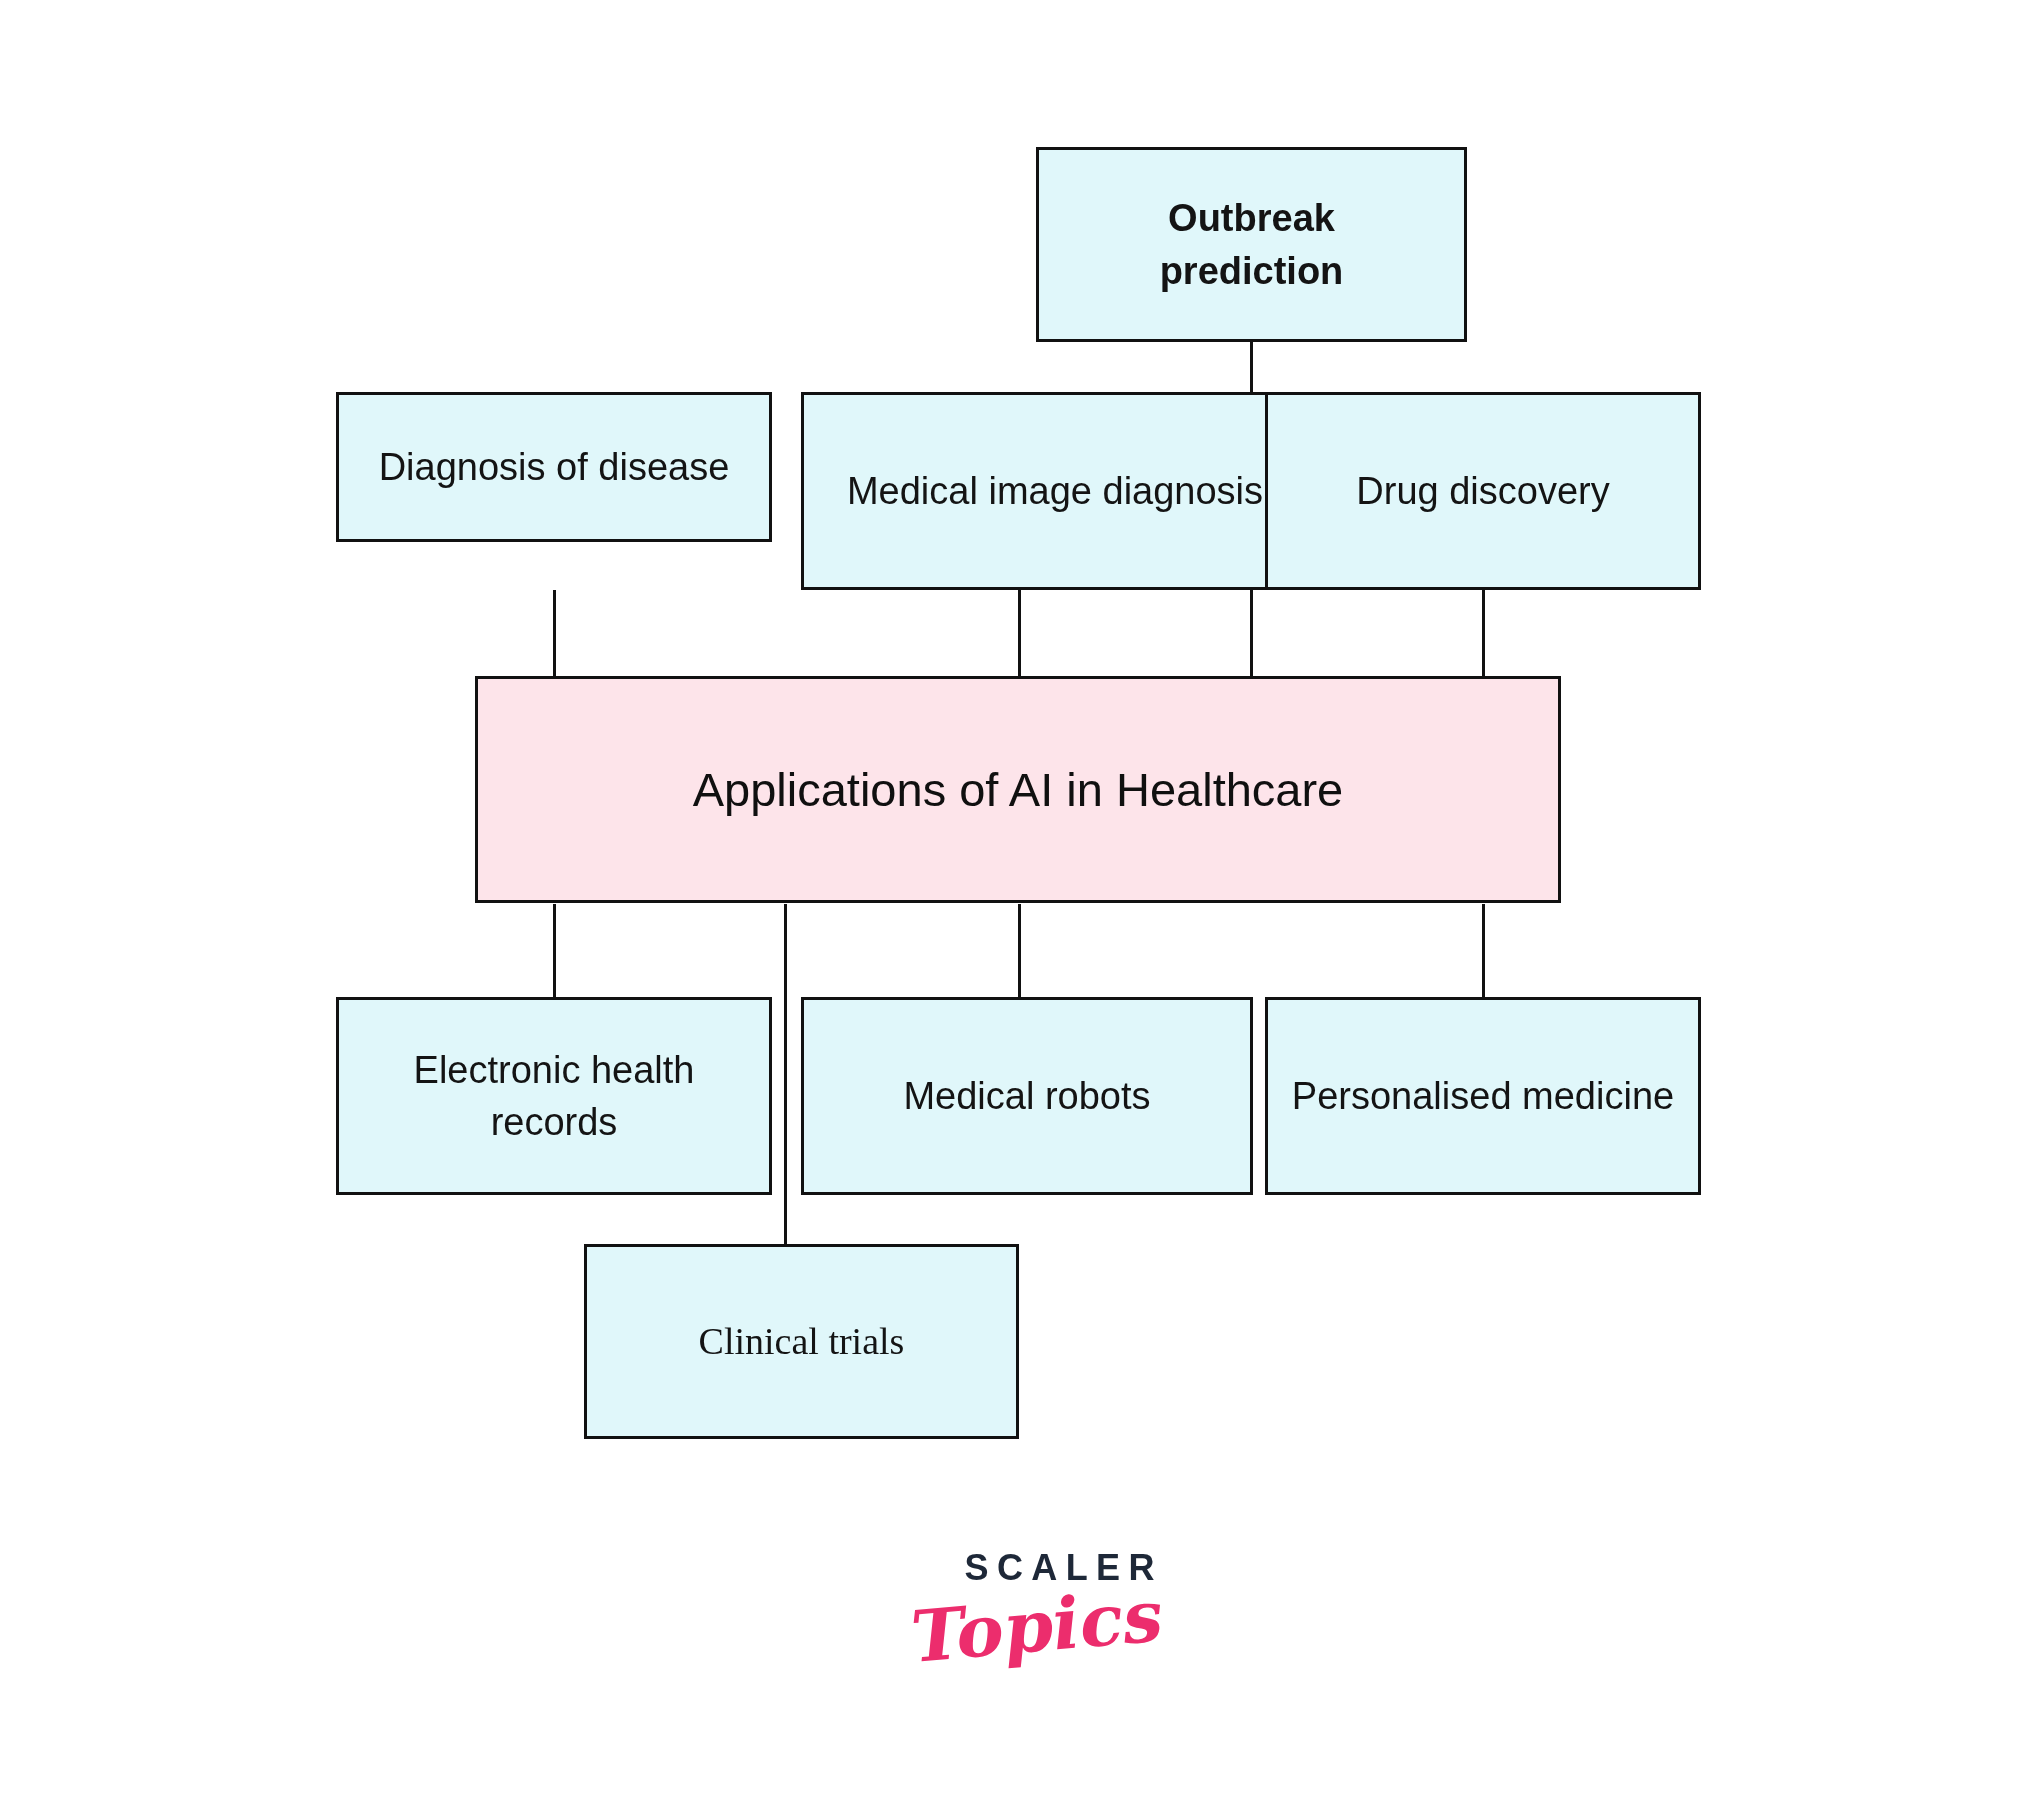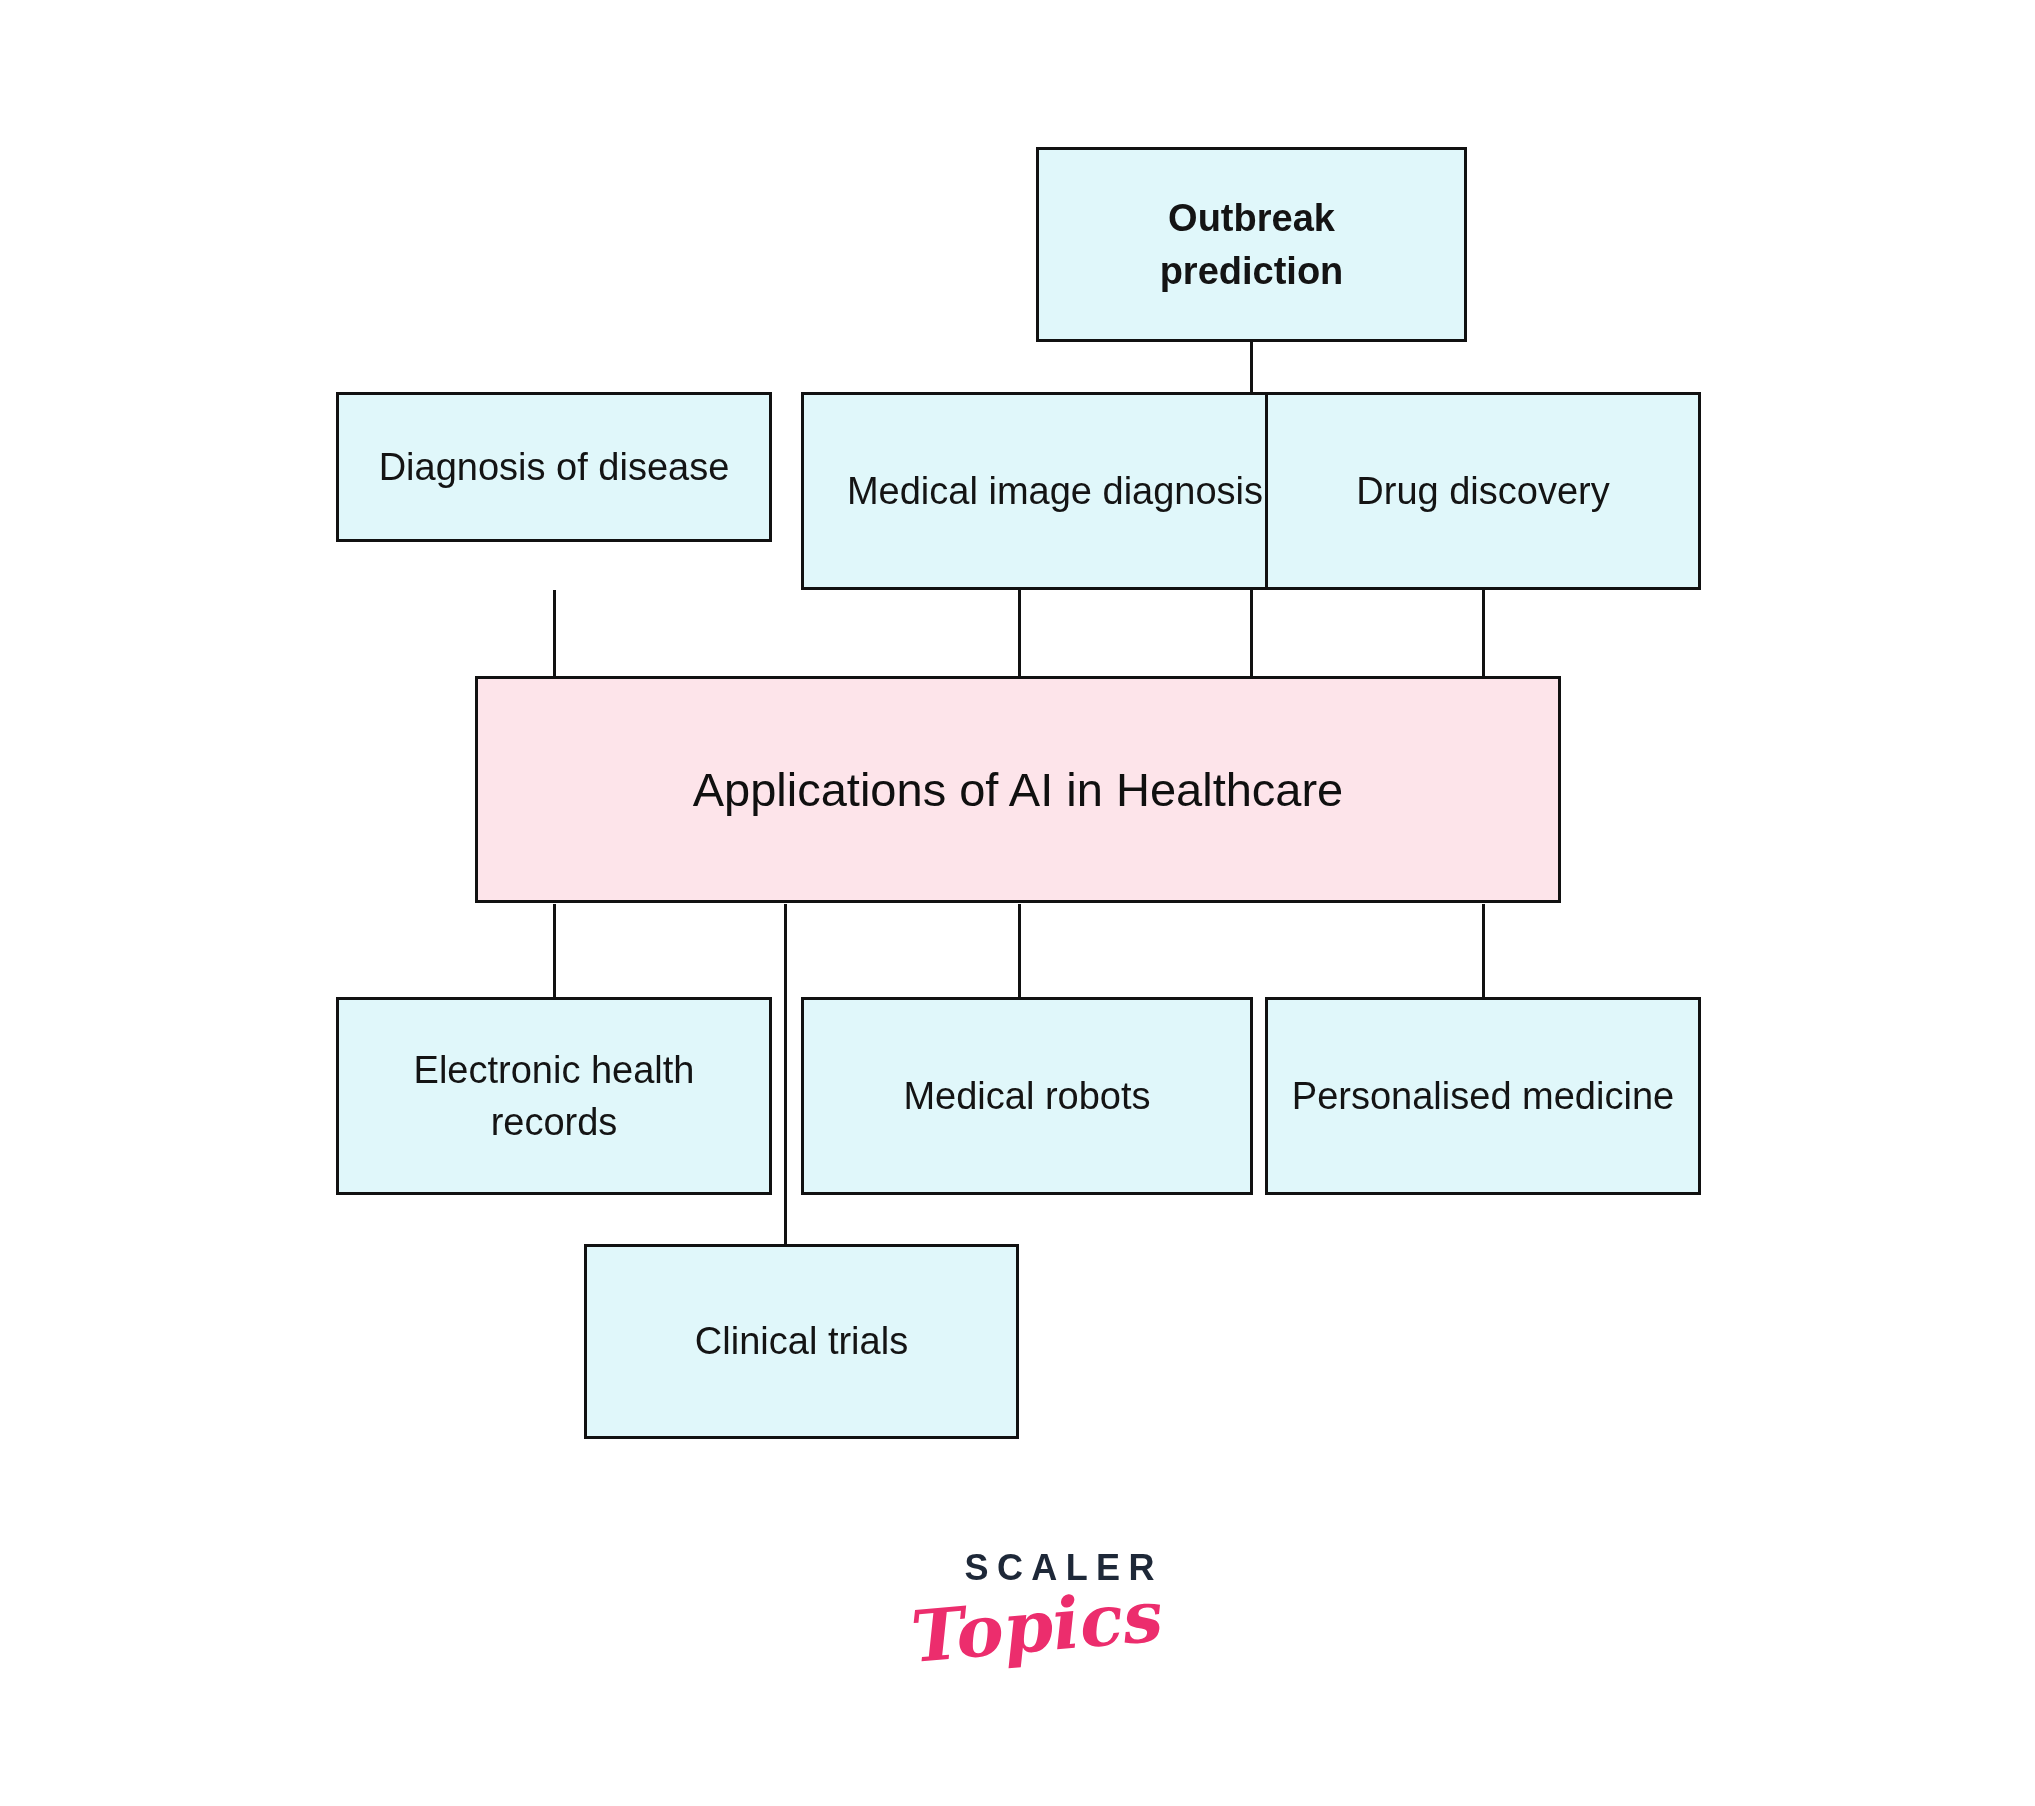--- a/index.html
+++ b/index.html
@@ -50,21 +50,21 @@
   }
   
   .n-outbreak{left:1036px; top:147px;  width:431px; height:195px;}
   .n-diagnosis{left:336px;  top:392px; width:436px; height:150px;}
   .n-medimage{left:801px; top:392px; width:508px; height:198px;}
   .n-drug{left:1265px; top:392px; width:436px; height:198px;}
   
   .n-ehr{left:336px;  top:997px; width:436px; height:198px;}
   .n-robots{left:801px; top:997px; width:452px; height:198px;}
   .n-personalised{left:1265px; top:997px; width:436px; height:198px;}
-  .n-clinical{left:584px; top:1244px; width:435px; height:195px;}
+  .n-clinical{left:584px; top:1244px; width:435px; height:195px;font-family:Liberation Serif, serif;}
   
   .v-line{
     position:absolute;
     width:3px;
     background:var(--connector);
   }
   .c-outbreak{left:1250px; top:341px;  height:335px;}
   .c-diagnosis{left:553px;  top:590px;  height:87px;}
   .c-medimage{left:1018px; top:590px;  height:87px;}
   .c-drug{left:1482px; top:590px;  height:87px;}

